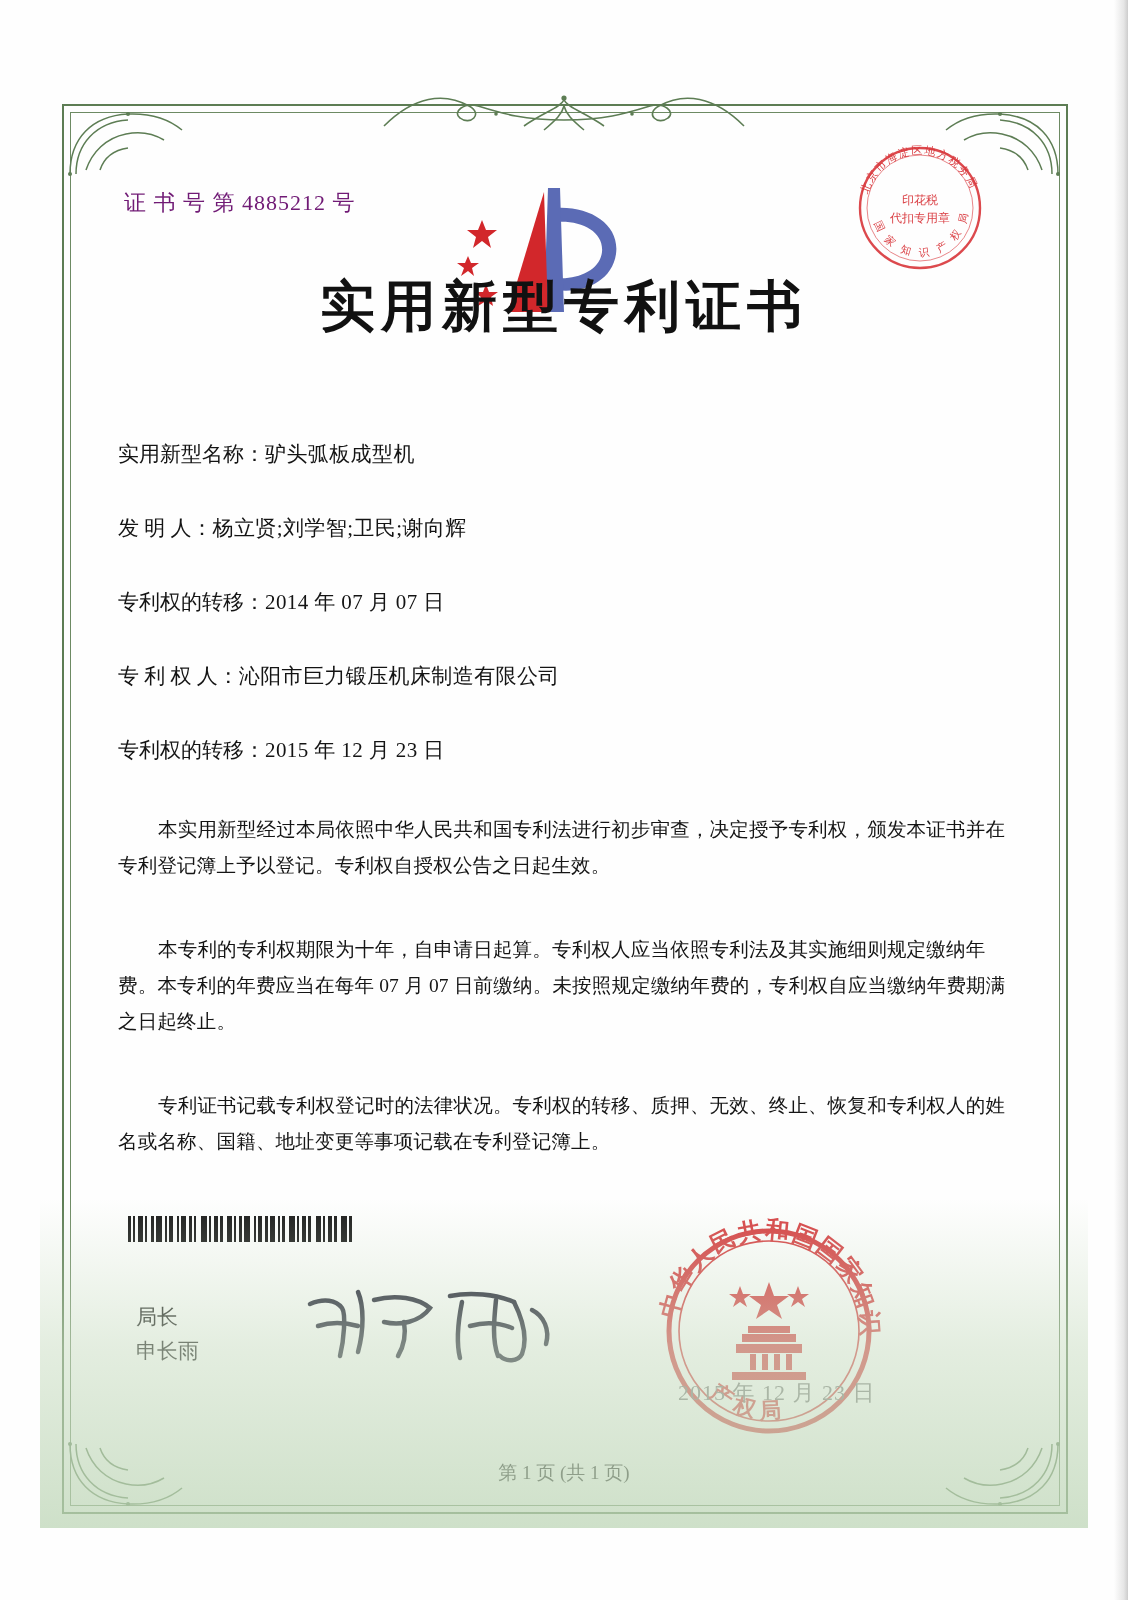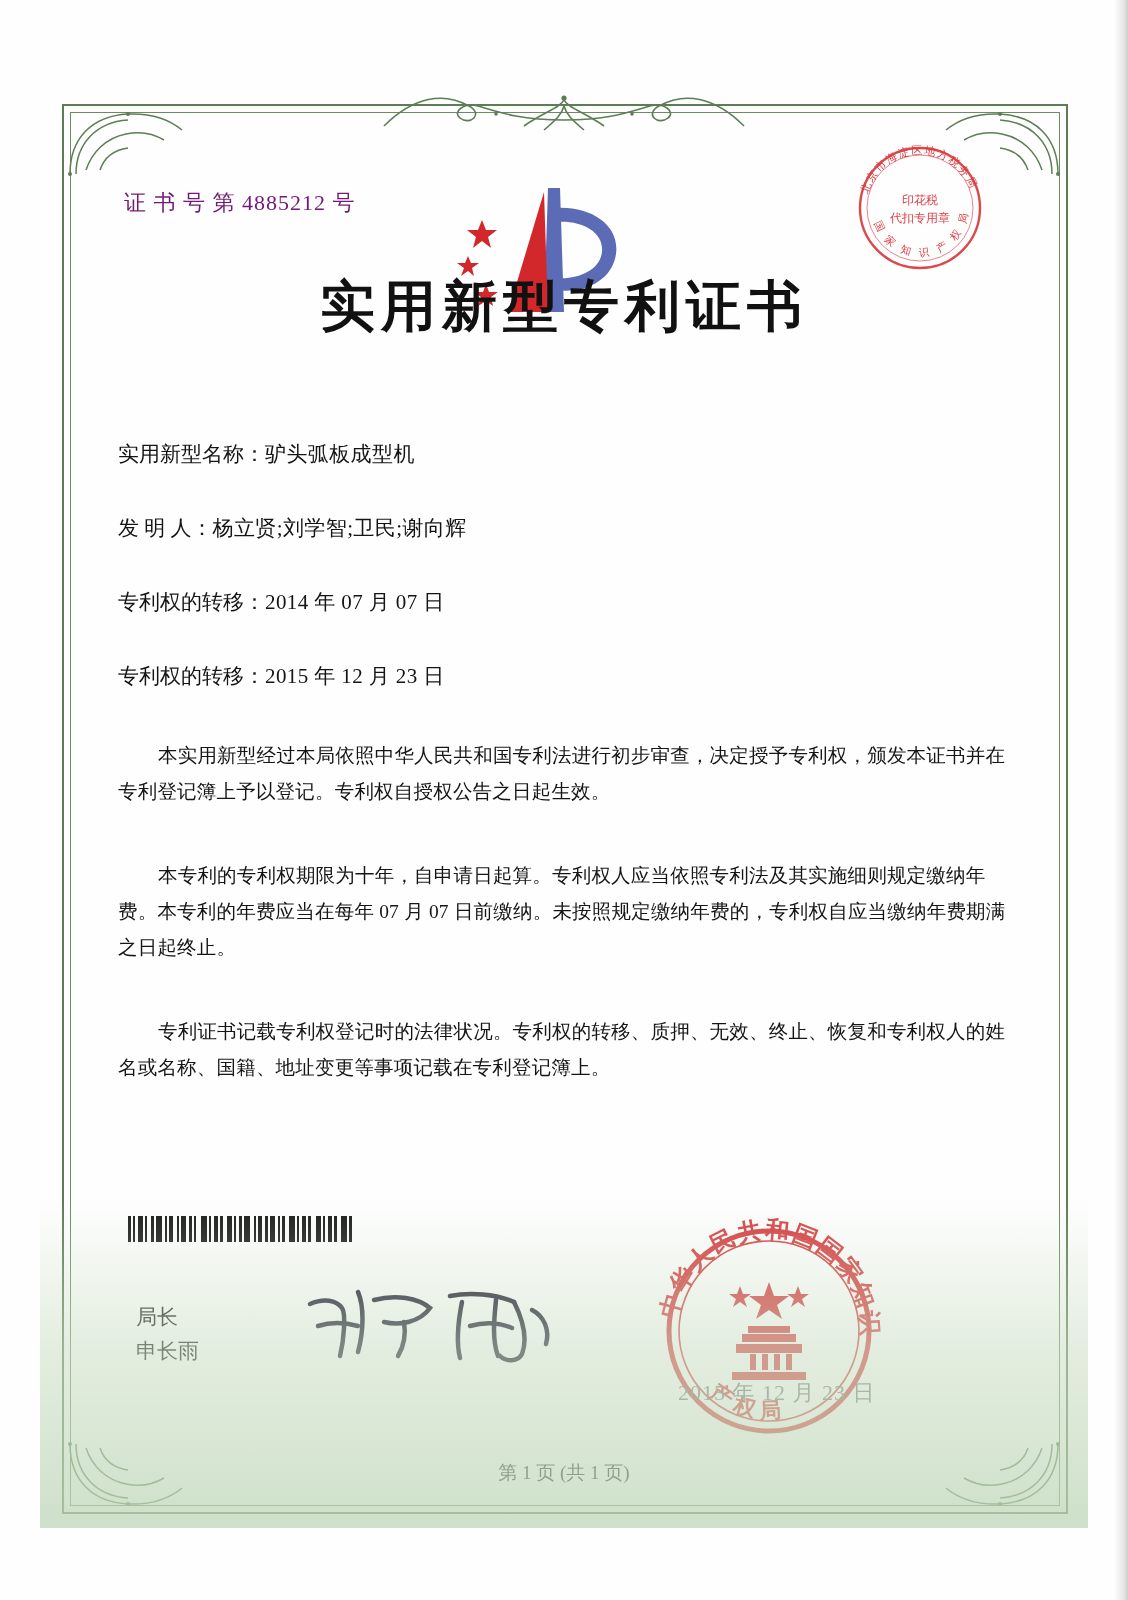--- a/index.html
+++ b/index.html
@@ -316,20 +316,23 @@
       <div class="field-row">
         <span class="field-label">实用新型名称：</span><span class="field-value">驴头弧板成型机</span>
       </div>
       <div class="field-row">
         <span class="field-label">发    明    人：</span><span class="field-value">杨立贤;刘学智;卫民;谢向辉</span>
       </div>
       <div class="field-row">
         <span class="field-label">专利权的转移：</span><span class="field-value">2014 年 07 月 07 日</span>
       </div>
       <div class="field-row">
+        <span class="field-label">专 利 权 人：</span><span class="field-value">沁阳市巨力锻压机床制造有限公司</span>
+      </div>
+      <div class="field-row">
         <span class="field-label">专利权的转移：</span><span class="field-value">2015 年 12 月 23 日</span>
       </div>
     </div>
 
     <div class="paras">
       <div class="para">本实用新型经过本局依照中华人民共和国专利法进行初步审查，决定授予专利权，颁发本证书并在专利登记簿上予以登记。专利权自授权公告之日起生效。</div>
       <div class="para">本专利的专利权期限为十年，自申请日起算。专利权人应当依照专利法及其实施细则规定缴纳年费。本专利的年费应当在每年 07 月 07 日前缴纳。未按照规定缴纳年费的，专利权自应当缴纳年费期满之日起终止。</div>
       <div class="para">专利证书记载专利权登记时的法律状况。专利权的转移、质押、无效、终止、恢复和专利权人的姓名或名称、国籍、地址变更等事项记载在专利登记簿上。</div>
     </div>
   </div>

